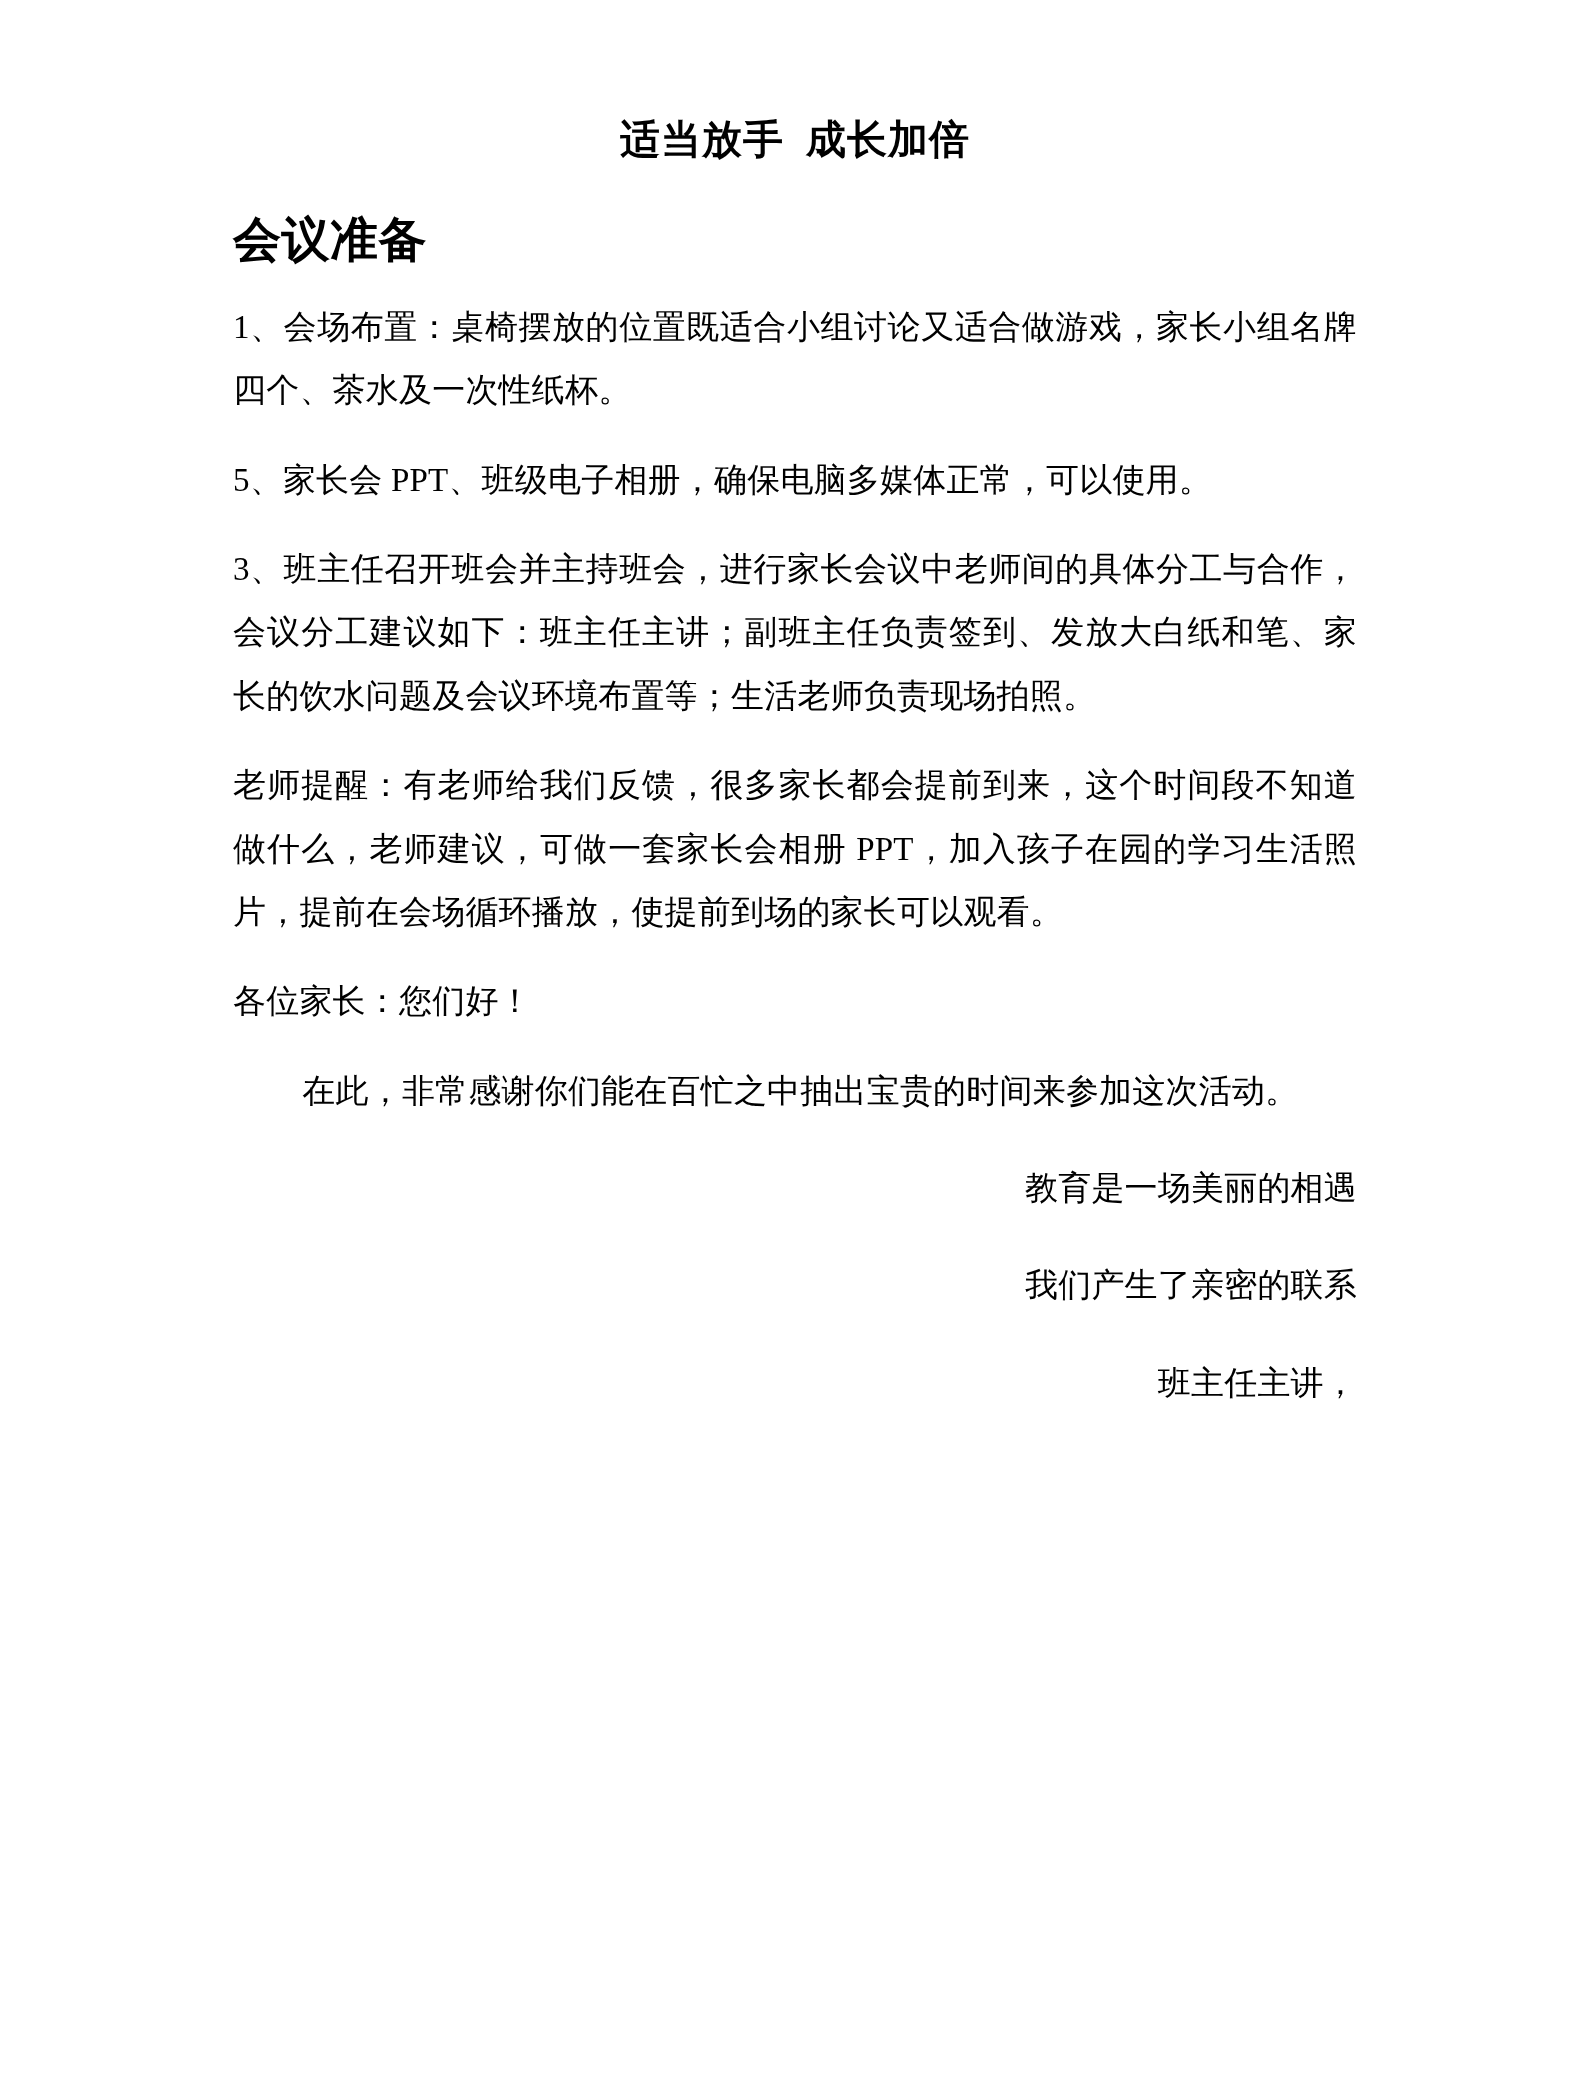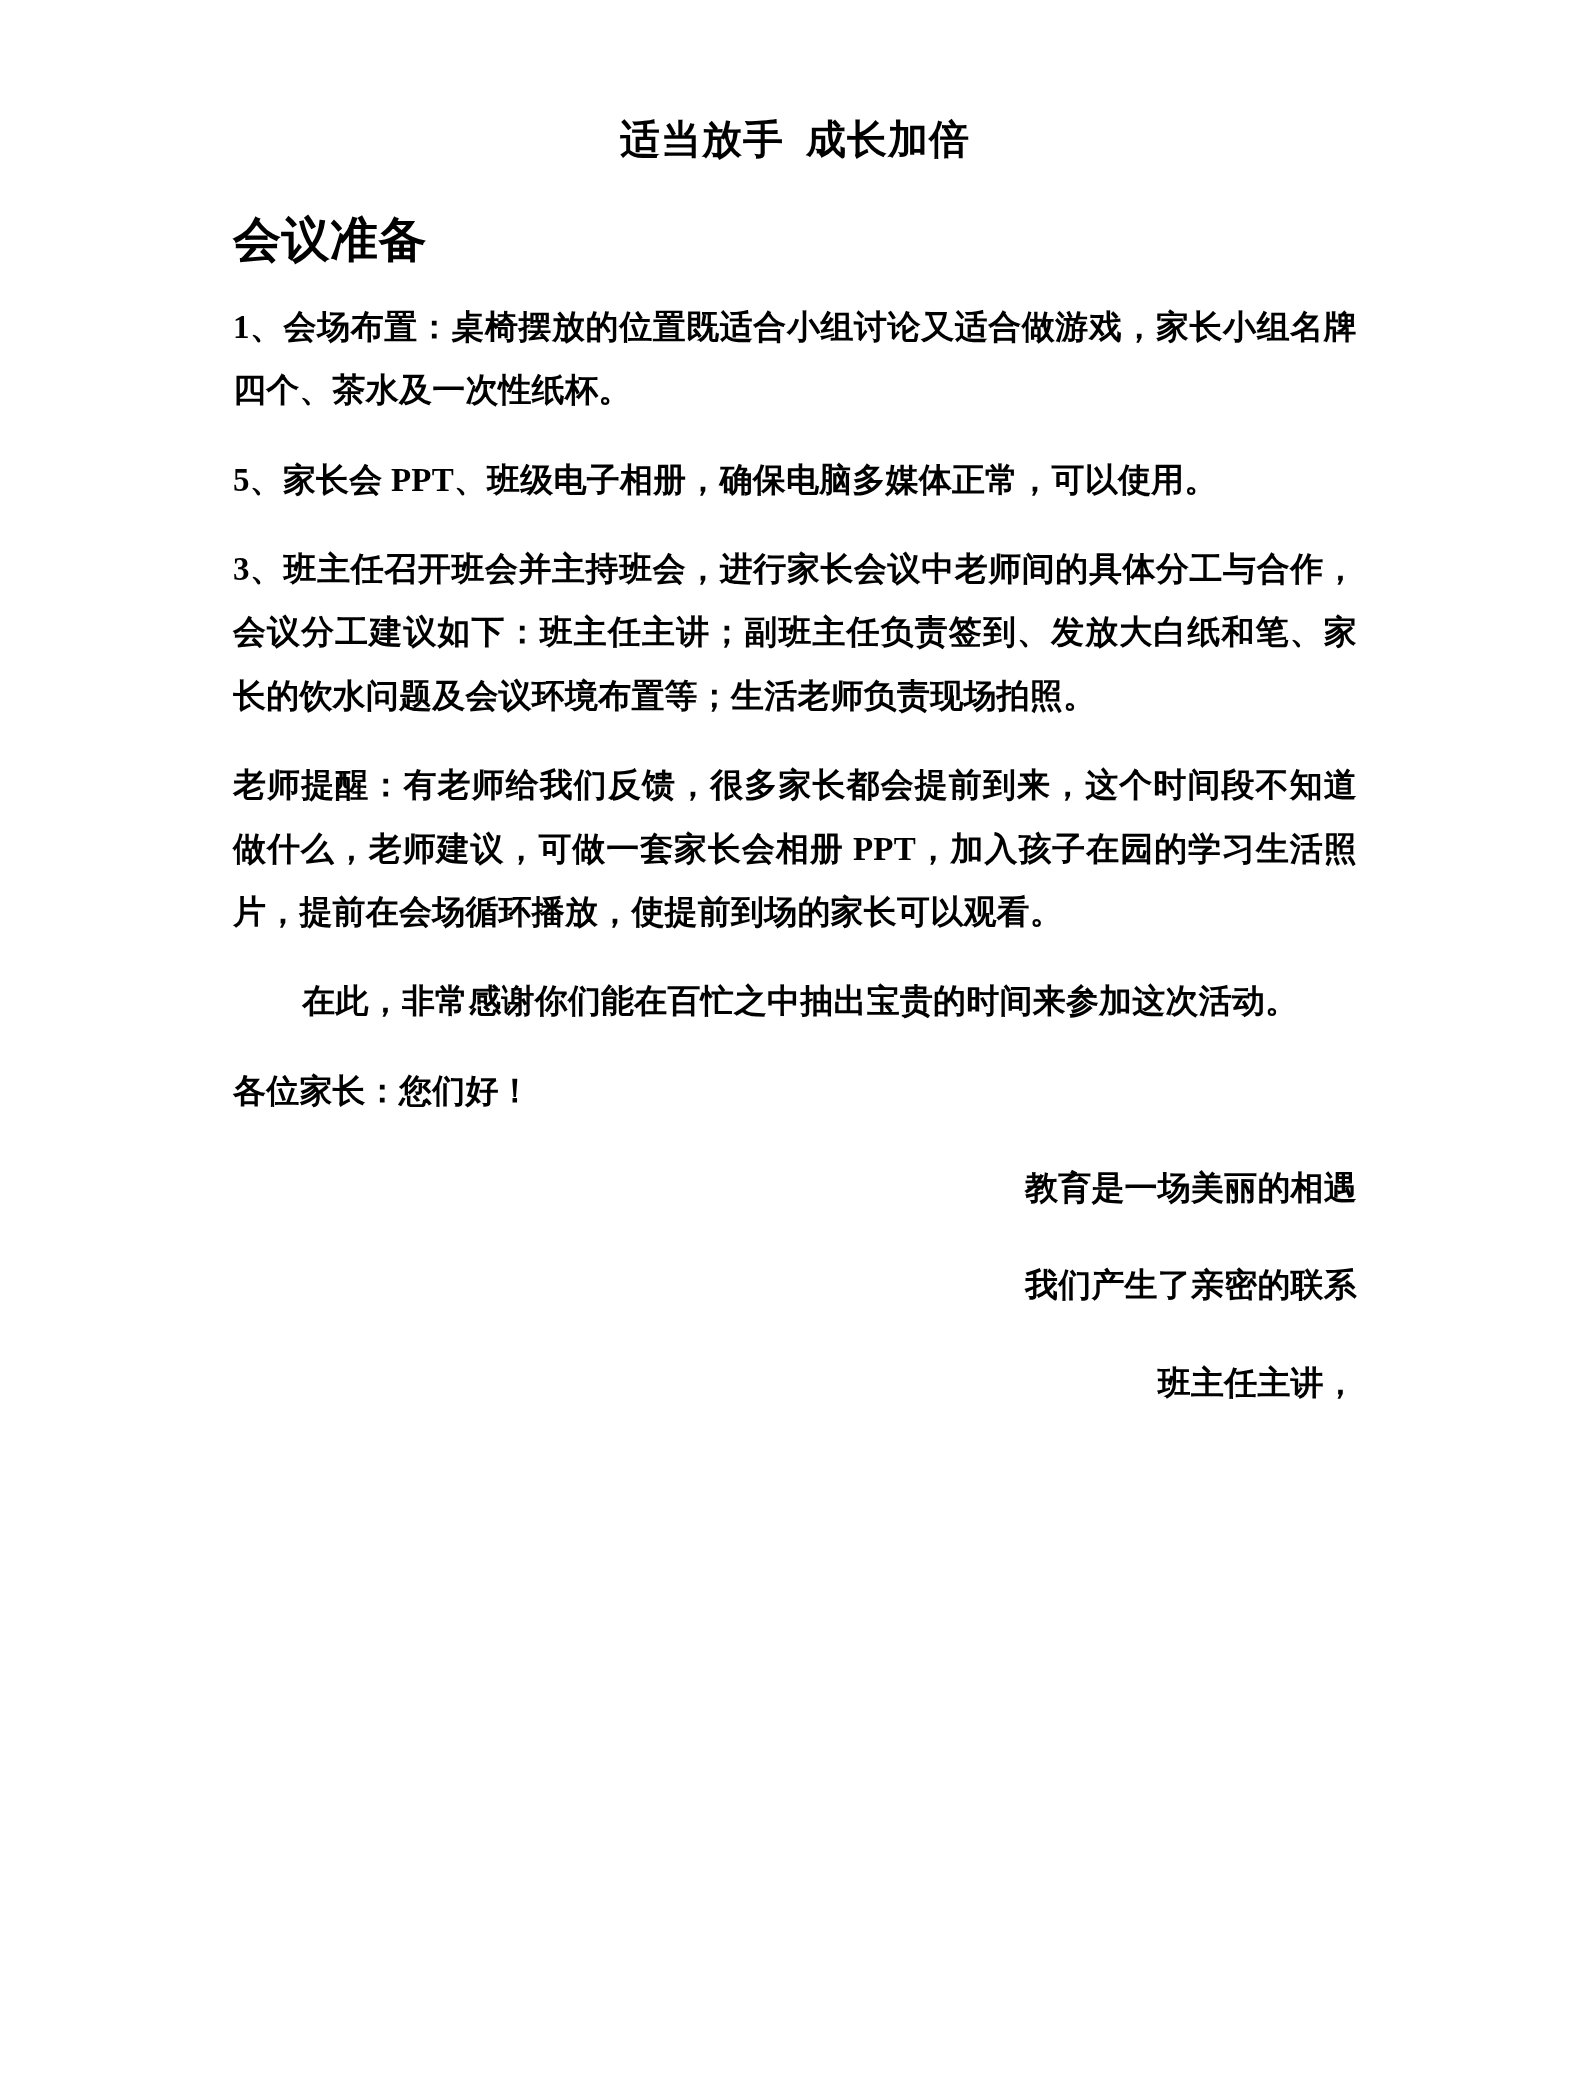--- a/index.html
+++ b/index.html
@@ -45,21 +45,20 @@
     letter-spacing: 0.5px;
   }
   .para {
     font-size: 33px;
     line-height: 1.92;
     margin: 0;
     padding-top: 26px;
     text-align: justify;
     text-justify: inter-ideograph;
     letter-spacing: 0.2px;
-    font-weight: bold;
   }
   .para.indent {
     text-indent: 2.1em;
   }
   .para.verse {
     padding-top: 34px;
     text-align: right;
   }
 </style>
 </head>
@@ -73,23 +72,23 @@
     <h2 class="section-heading">会议准备</h2>
 
     <p class="para">1、会场布置：桌椅摆放的位置既适合小组讨论又适合做游戏，家长小组名牌四个、茶水及一次性纸杯。</p>
 
     <p class="para">5、家长会 PPT、班级电子相册，确保电脑多媒体正常，可以使用。</p>
 
     <p class="para">3、班主任召开班会并主持班会，进行家长会议中老师间的具体分工与合作，会议分工建议如下：班主任主讲；副班主任负责签到、发放大白纸和笔、家长的饮水问题及会议环境布置等；生活老师负责现场拍照。</p>
 
     <p class="para">老师提醒：有老师给我们反馈，很多家长都会提前到来，这个时间段不知道做什么，老师建议，可做一套家长会相册 PPT，加入孩子在园的学习生活照片，提前在会场循环播放，使提前到场的家长可以观看。</p>
 
+    <p class="para">各位家长：您们好！</p>
+
     <p class="para indent">在此，非常感谢你们能在百忙之中抽出宝贵的时间来参加这次活动。</p>
-
-    <p class="para">各位家长：您们好！</p>
 
     <p class="para verse">教育是一场美丽的相遇</p>
 
     <p class="para verse">我们产生了亲密的联系</p>
 
 
     <p class="para verse">班主任主讲，</p>
 
   </div>
 </div>

